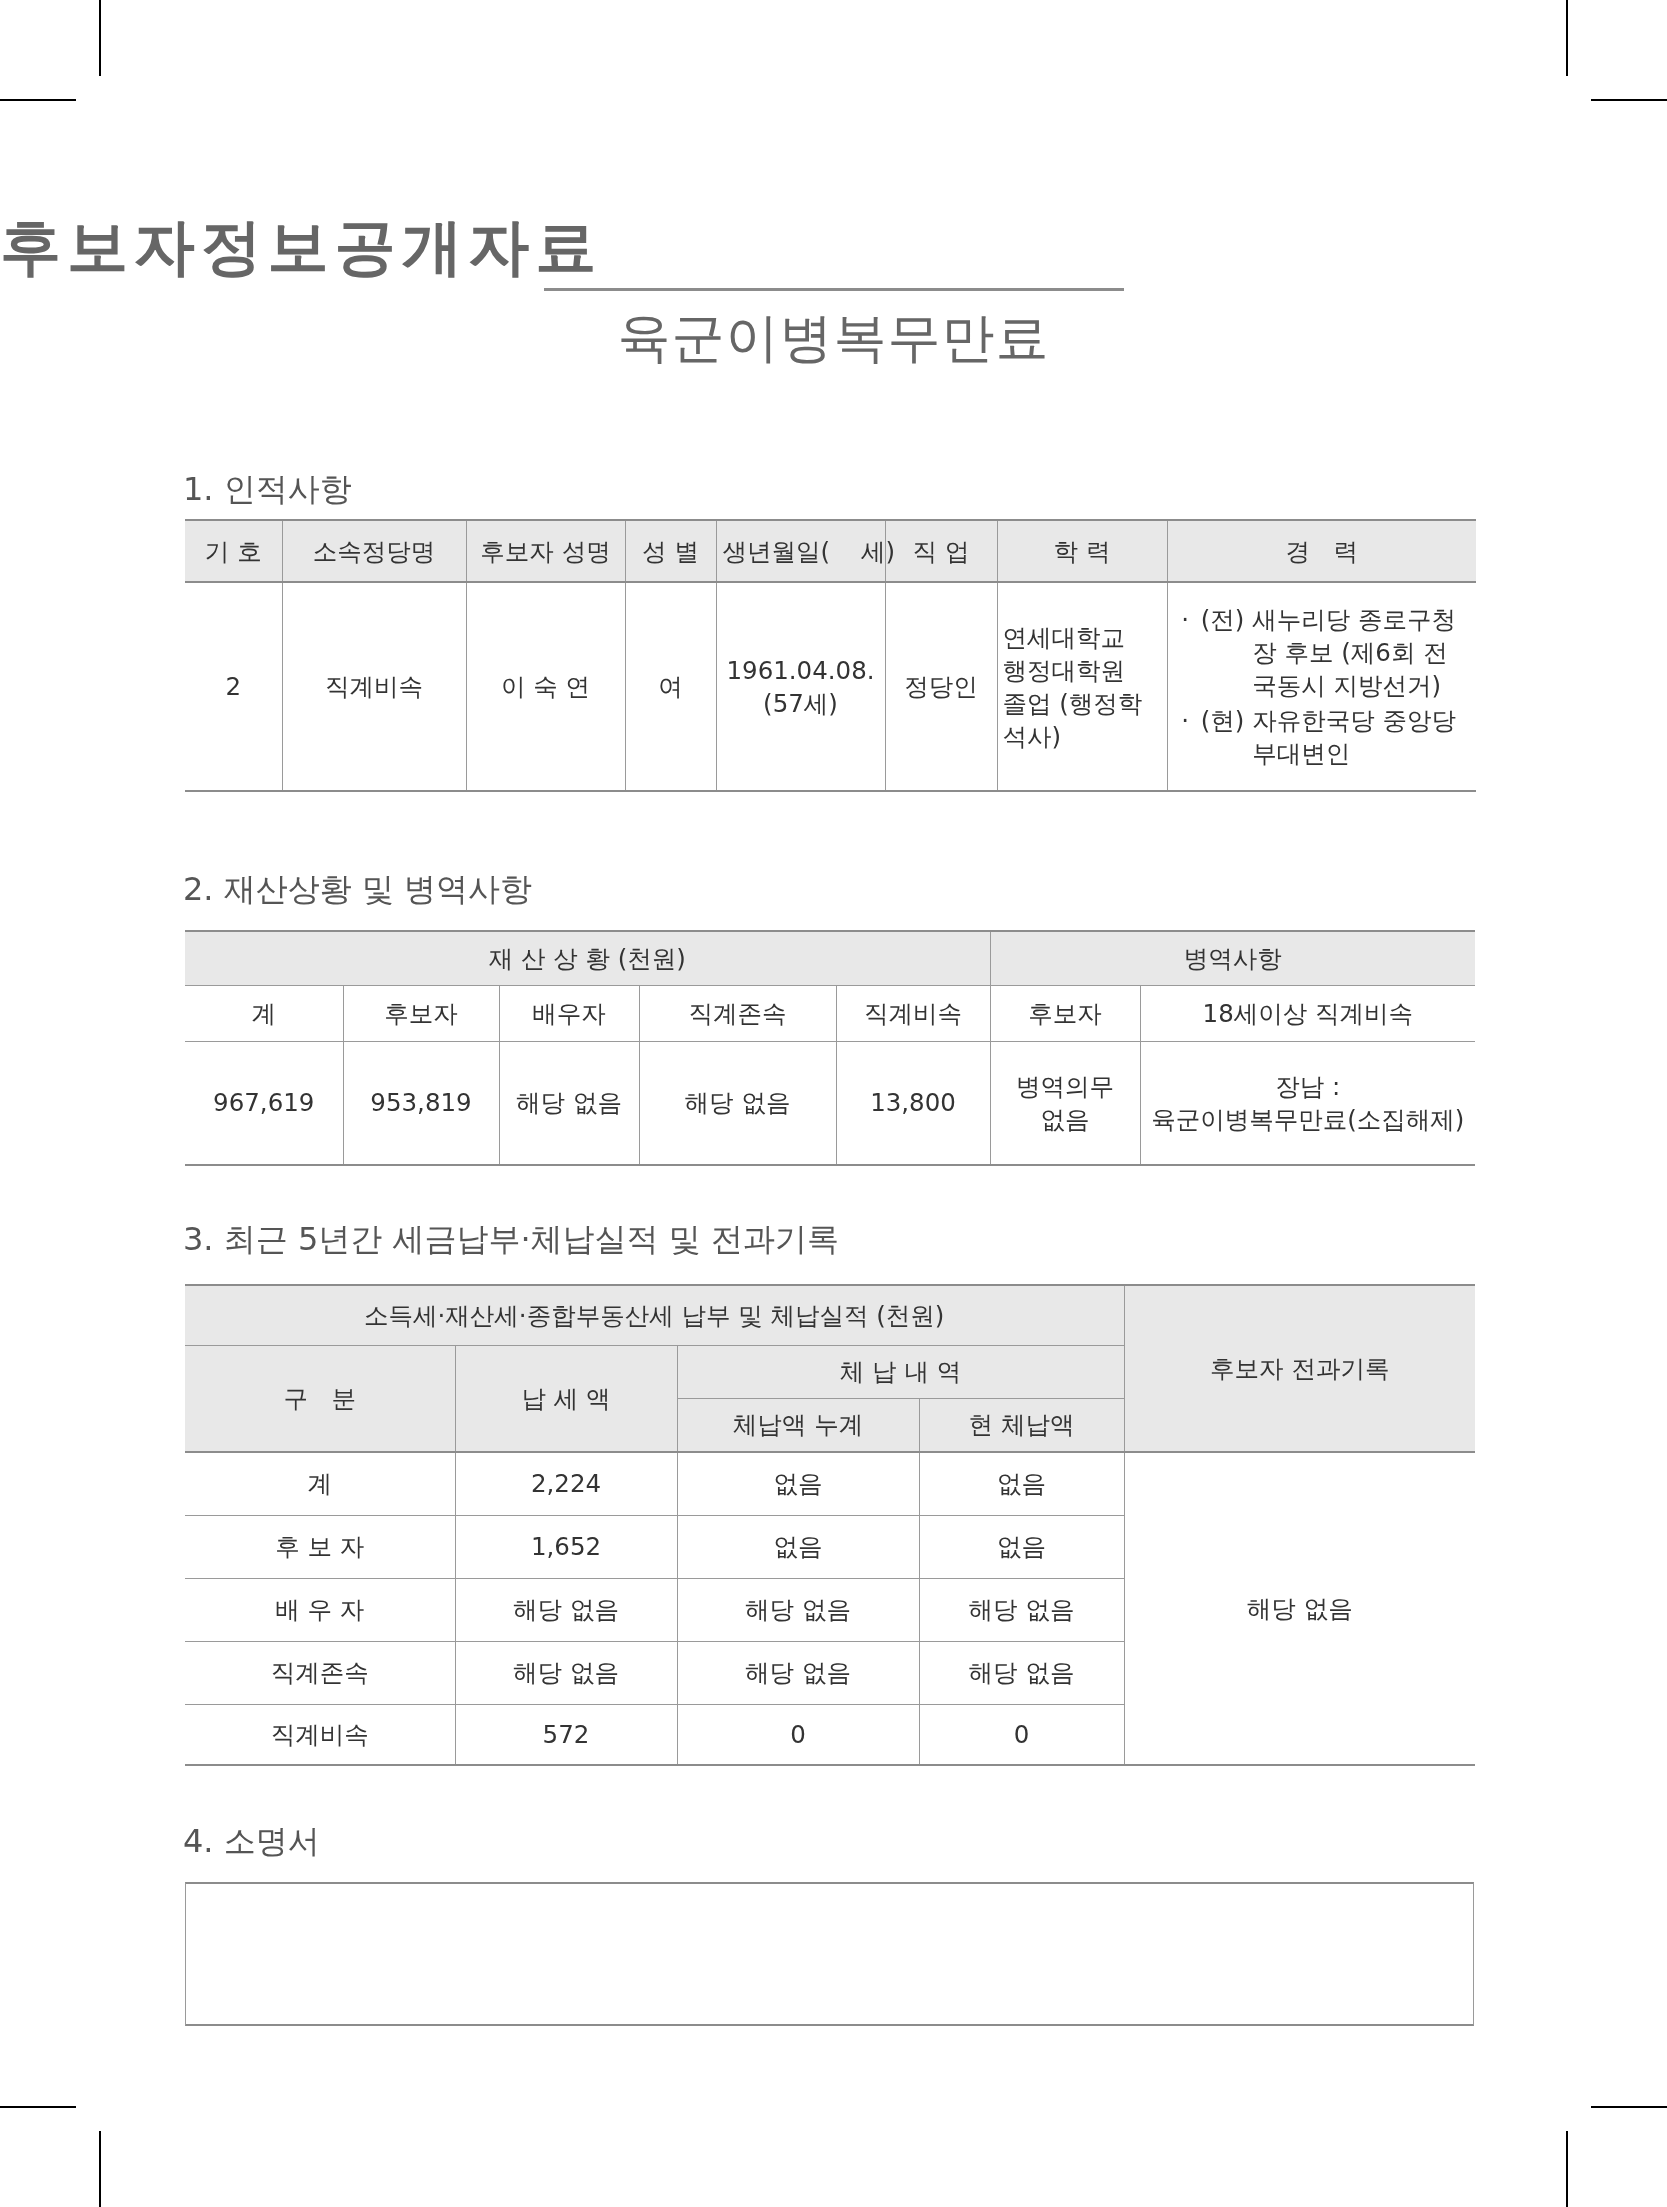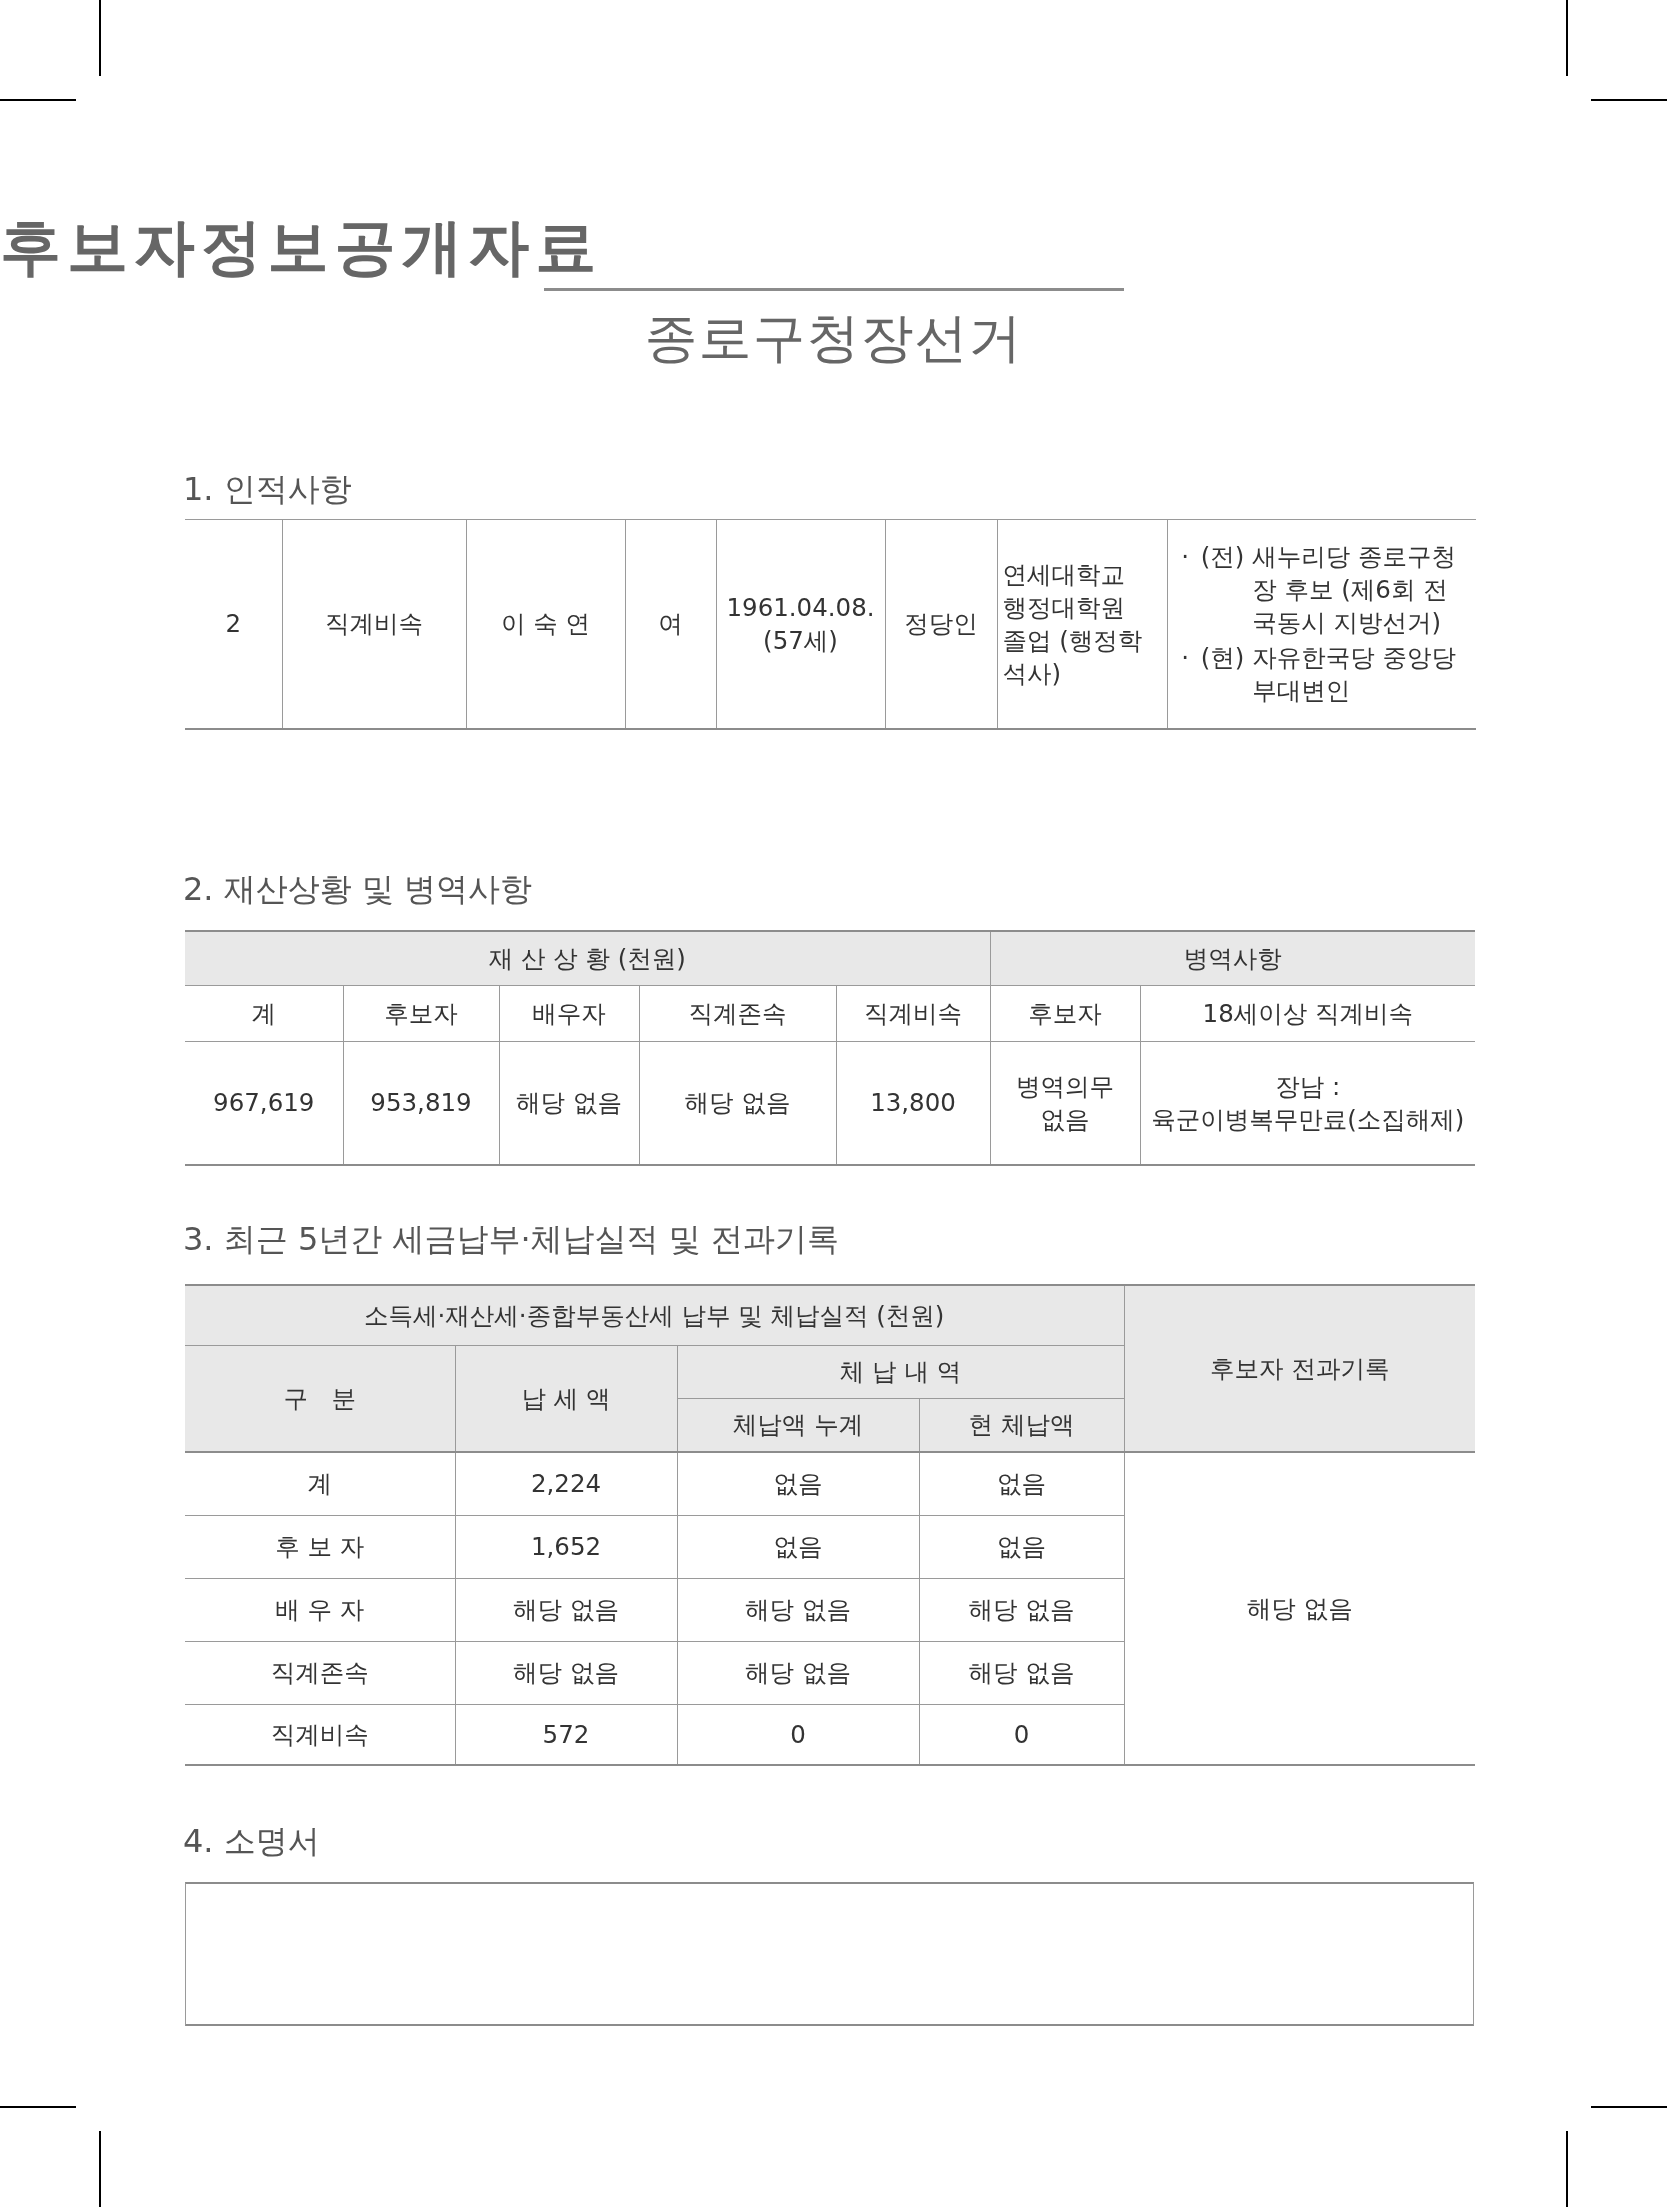--- a/index.html
+++ b/index.html
@@ -63,35 +63,45 @@
 <div class="crop h" style="left:0; top:99px;"></div>
 <div class="crop v" style="left:1566px; top:0;"></div>
 <div class="crop h" style="left:1591px; top:99px;"></div>
 <div class="crop h" style="left:0; top:2106px;"></div>
 <div class="crop v" style="left:99px; top:2131px;"></div>
 <div class="crop h" style="left:1591px; top:2106px;"></div>
 <div class="crop v" style="left:1566px; top:2131px;"></div>
 
 <div class="title">후보자정보공개자료</div>
 <div class="title-rule"></div>
-<div class="subtitle">종로구청장선거</div>
+<div class="subtitle">육군이병복무만료</div>
 
 <div class="section-heading" style="top:468px;">1. 인적사항</div>
 <table class="doc" style="top:519px;">
   <colgroup>
     <col style="width:97px">
       <col style="width:184px">
       <col style="width:159px">
       <col style="width:91px">
     <col style="width:169px">
       <col style="width:112px">
       <col style="width:170px">
       <col style="width:309px">
   </colgroup>
   <tbody>
+      <tr style="height:62px;">
+    <th class="thick-top thick-bottom">기 호</th>
+    <th class="thick-top thick-bottom">소속정당명</th>
+    <th class="thick-top thick-bottom">후보자 성명</th>
+    <th class="thick-top thick-bottom">성 별</th>
+    <th class="thick-top thick-bottom" style="white-space:pre;">생년월일(    세)</th>
+    <th class="thick-top thick-bottom">직 업</th>
+    <th class="thick-top thick-bottom">학 력</th>
+    <th class="thick-top thick-bottom" style="white-space:pre;">경   력</th>
+  </tr>
   <tr style="height:209px;">
     <td class="thick-bottom">2</td>
     <td class="thick-bottom">직계비속</td>
     <td class="thick-bottom">이 숙 연</td>
     <td class="thick-bottom">여</td>
     <td class="thick-bottom">
       <div>1961.04.08.</div>
       <div>(57세)</div>
     </td>
     <td class="thick-bottom">정당인</td>

